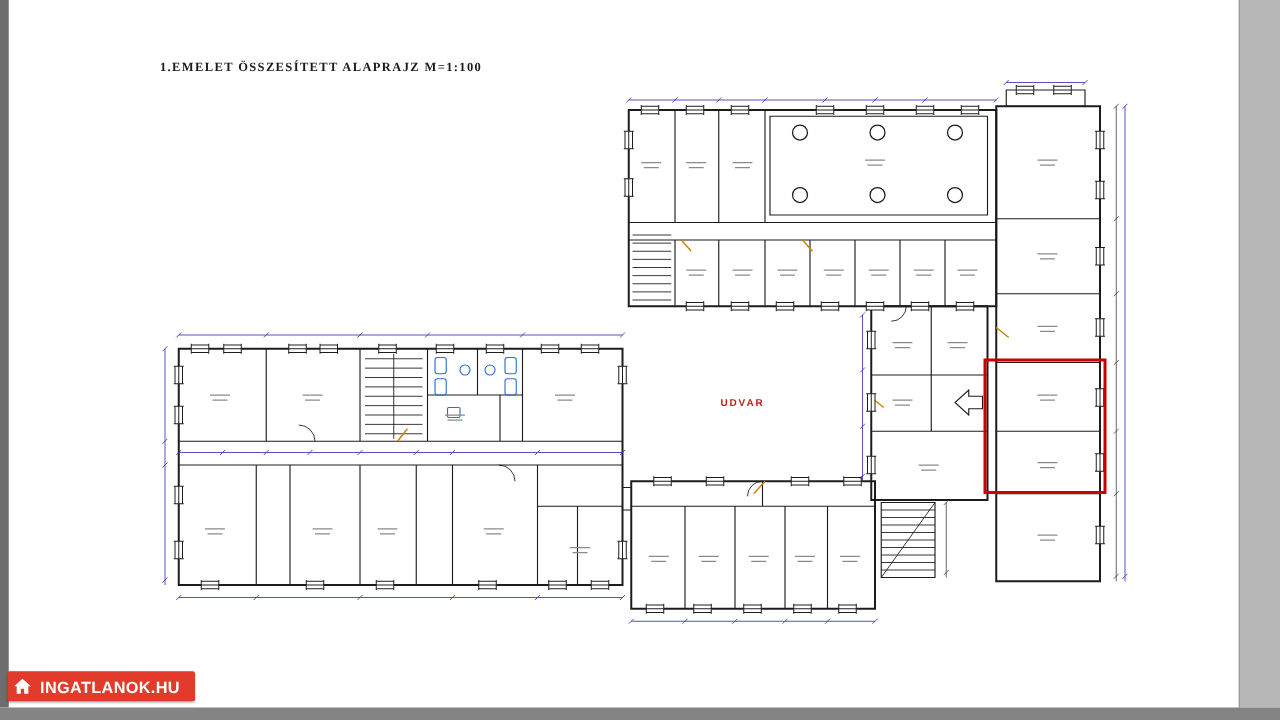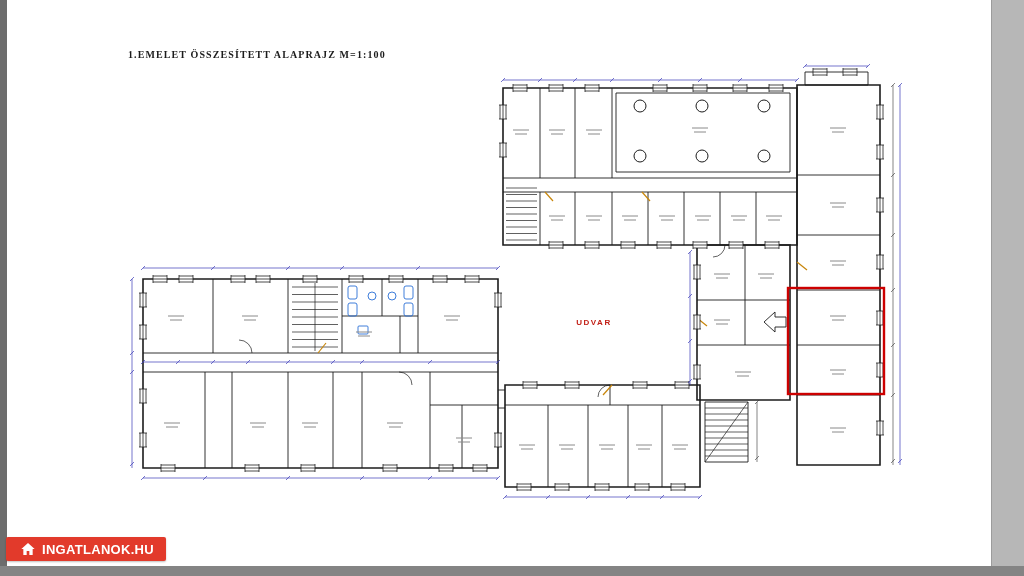--- a/index.html
+++ b/index.html
@@ -12,21 +12,21 @@
   .gutter-bottom{position:absolute;left:0;top:566px;width:1024px;height:10px;background:#848484;}
   .plan-title{
     position:absolute;left:128px;top:49px;
     font-family:"Liberation Serif",serif;font-size:10px;font-weight:600;
     letter-spacing:1.1px;color:#1b1b1b;white-space:nowrap;
   }
   .plan-svg{position:absolute;left:0;top:0;width:1024px;height:576px;}
   .watermark{
     position:absolute;left:6px;top:537px;height:24px;
     background:#e23a2b;display:flex;align-items:center;gap:6px;
-    padding:0 12px 0 14px;border-radius:2px;box-shadow:0 1px 2px rgba(0,0,0,.25);
+    padding:0 12px 0 4px;border-radius:2px;box-shadow:0 1px 2px rgba(0,0,0,.25);
   }
   .watermark .house{width:16px;height:16px;display:block;}
   .watermark-text{color:#ffffff;font-weight:bold;font-size:13px;letter-spacing:.3px;}
 </style>
 </head>
 <body>
 
 <div>
 
   <div class="gutter-left"></div>

